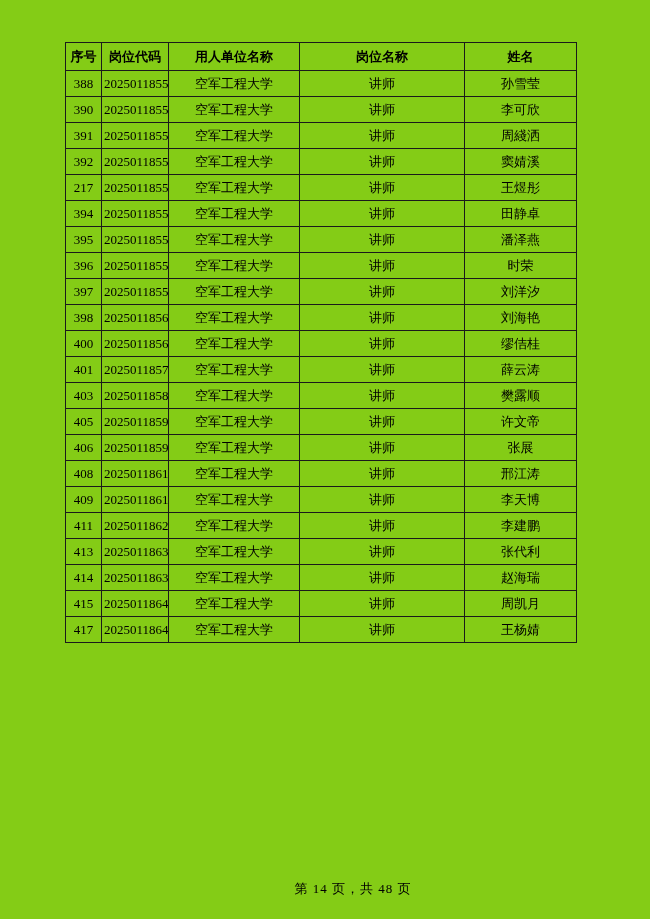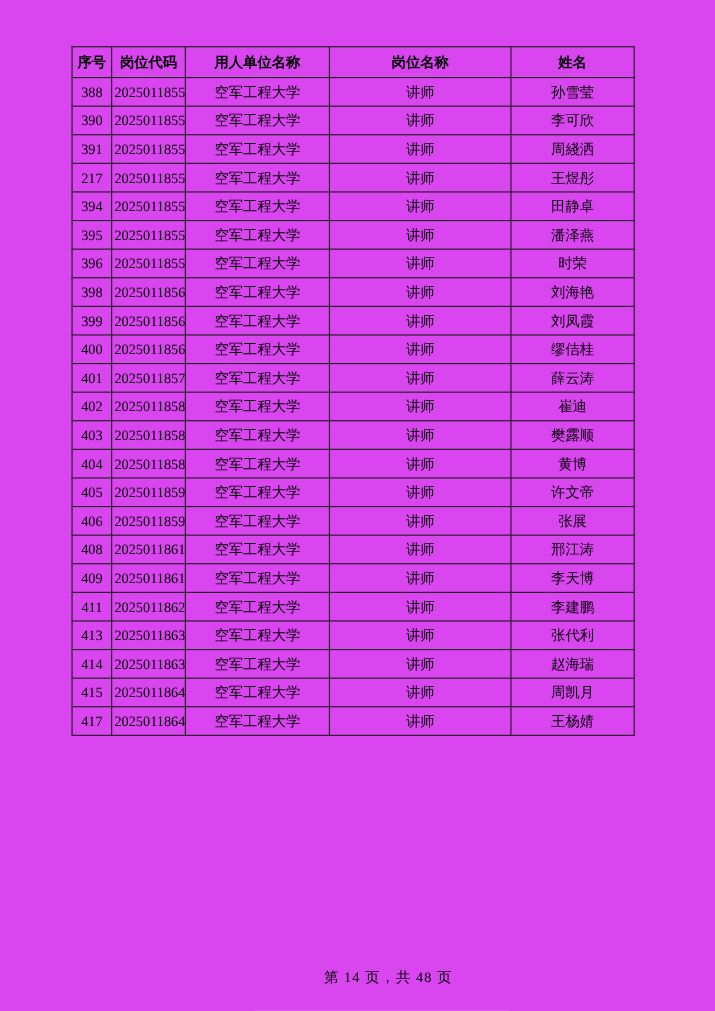--- a/index.html
+++ b/index.html
@@ -6,21 +6,21 @@
     margin: 0;
     padding: 0;
     background: #ffffff;
     font-family: "Liberation Serif", "DejaVu Serif", serif;
     color: #000000;
   }
   .page {
     position: relative;
     width: 650px;
     height: 919px;
-    background: #d946ef;
+    background: #84cc16;
     overflow: hidden;
   }
   table.roster {
     position: absolute;
     left: 65px;
     top: 42px;
     width: 511px;
     border-collapse: collapse;
     table-layout: fixed;
   }
@@ -96,20 +96,27 @@
           <td>李可欣</td>
         </tr>
         <tr>
           <td>391</td>
           <td>2025011855</td>
           <td>空军工程大学</td>
           <td>讲师</td>
           <td>周綫洒</td>
         </tr>
         <tr>
+          <td>392</td>
+          <td>2025011855</td>
+          <td>空军工程大学</td>
+          <td>讲师</td>
+          <td>窦婧溪</td>
+        </tr>
+        <tr>
           <td>217</td>
           <td>2025011855</td>
           <td>空军工程大学</td>
           <td>讲师</td>
           <td>王煜彤</td>
         </tr>
         <tr>
           <td>394</td>
           <td>2025011855</td>
           <td>空军工程大学</td>
@@ -122,71 +129,57 @@
           <td>空军工程大学</td>
           <td>讲师</td>
           <td>潘泽燕</td>
         </tr>
         <tr>
           <td>396</td>
           <td>2025011855</td>
           <td>空军工程大学</td>
           <td>讲师</td>
           <td>时荣</td>
+        </tr>
+        <tr>
+          <td>397</td>
+          <td>2025011855</td>
+          <td>空军工程大学</td>
+          <td>讲师</td>
+          <td>刘洋汐</td>
         </tr>
         <tr>
           <td>398</td>
           <td>2025011856</td>
           <td>空军工程大学</td>
           <td>讲师</td>
           <td>刘海艳</td>
         </tr>
         <tr>
-          <td>399</td>
-          <td>2025011856</td>
-          <td>空军工程大学</td>
-          <td>讲师</td>
-          <td>刘凤霞</td>
-        </tr>
-        <tr>
           <td>400</td>
           <td>2025011856</td>
           <td>空军工程大学</td>
           <td>讲师</td>
           <td>缪佶桂</td>
         </tr>
         <tr>
           <td>401</td>
           <td>2025011857</td>
           <td>空军工程大学</td>
           <td>讲师</td>
           <td>薛云涛</td>
         </tr>
         <tr>
-          <td>402</td>
-          <td>2025011858</td>
-          <td>空军工程大学</td>
-          <td>讲师</td>
-          <td>崔迪</td>
-        </tr>
-        <tr>
           <td>403</td>
           <td>2025011858</td>
           <td>空军工程大学</td>
           <td>讲师</td>
           <td>樊露顺</td>
         </tr>
         <tr>
-          <td>404</td>
-          <td>2025011858</td>
-          <td>空军工程大学</td>
-          <td>讲师</td>
-          <td>黄博</td>
-        </tr>
-        <tr>
           <td>405</td>
           <td>2025011859</td>
           <td>空军工程大学</td>
           <td>讲师</td>
           <td>许文帝</td>
         </tr>
         <tr>
           <td>406</td>
           <td>2025011859</td>
           <td>空军工程大学</td>

